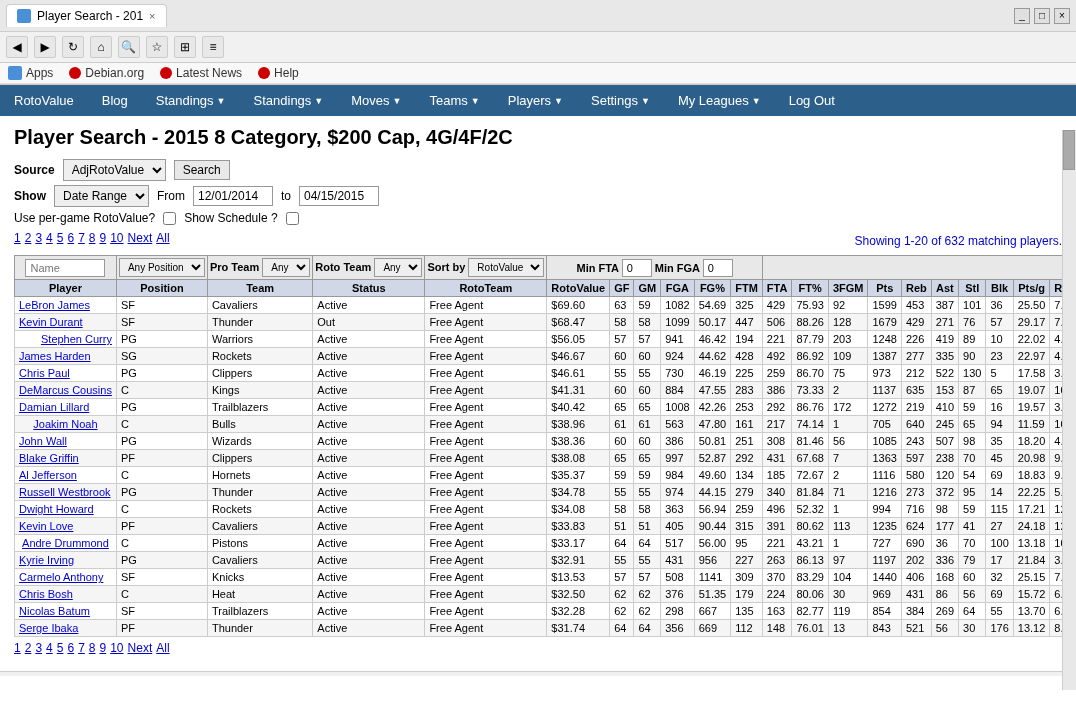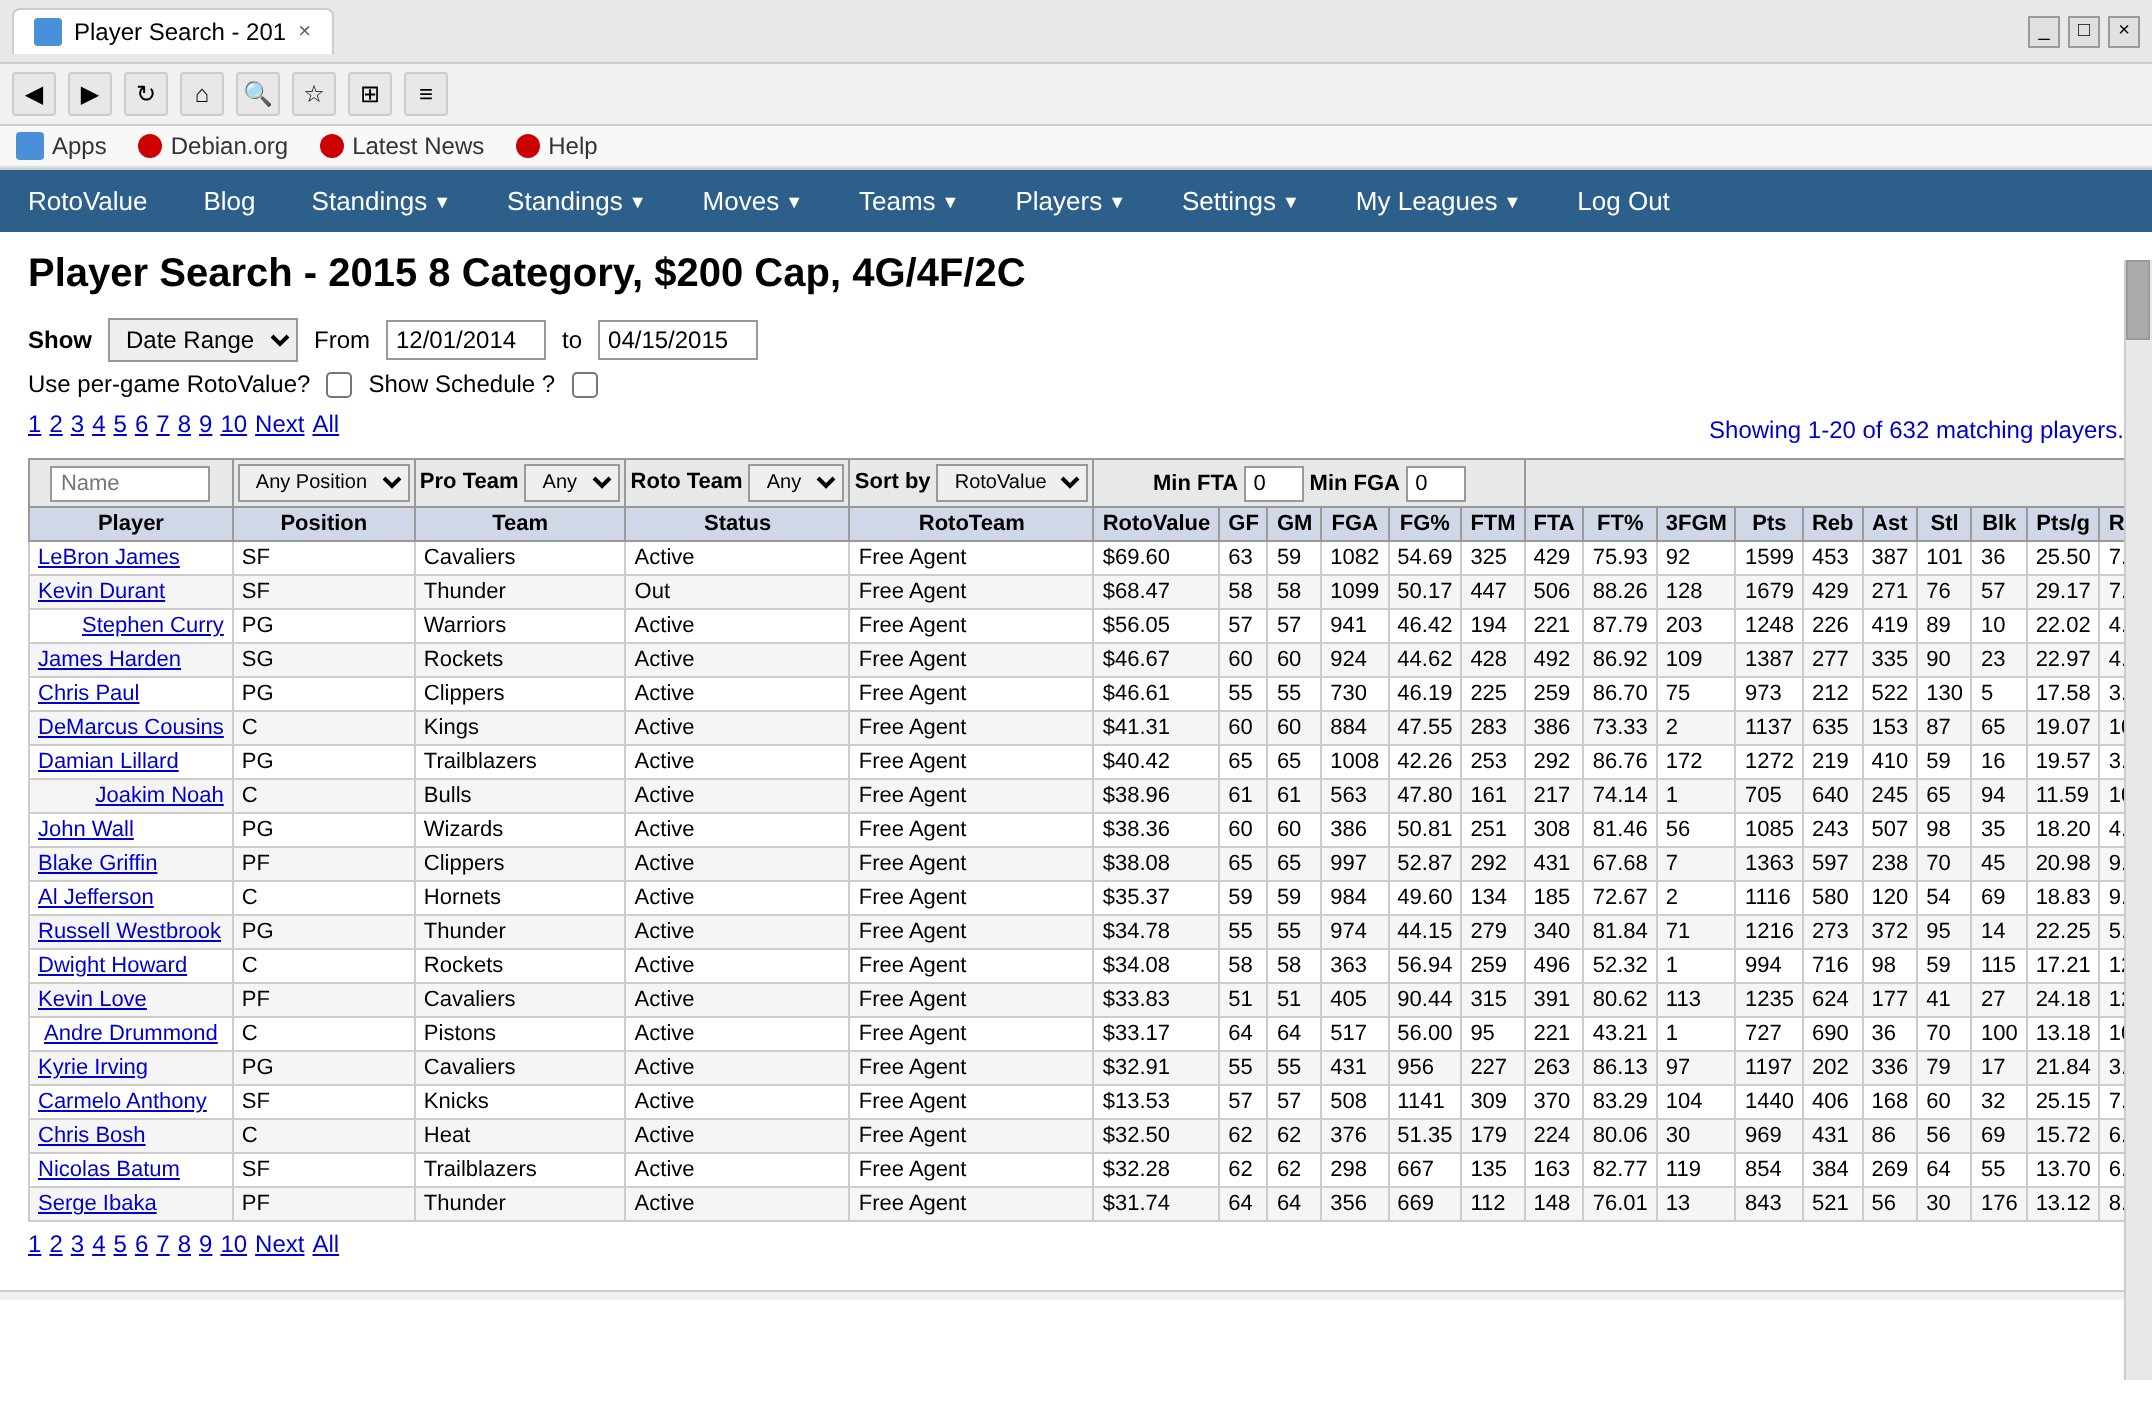--- a/index.html
+++ b/index.html
@@ -141,20 +141,27 @@
     </a>
   <a>
       <span>Log Out</span>
     </a>
 </div>
 
 <div class="page">
   <div class="page-title">Player Search - 2015 8 Category, $200 Cap, 4G/4F/2C</div>
 
   <div class="controls">
+    <div class="control-row">
+      <span class="control-label">Source</span>
+      <select>
+        <option>AdjRotoValue</option>
+      </select>
+      <button class="search-btn">Search</button>
+    </div>
     <div class="control-row">
       <span class="control-label">Show</span>
       <select>
         <option>Date Range</option>
       </select>
       <span>From</span>
       <input type="text" style="width: 80px;" value="12/01/2014">
       <span>to</span>
       <input type="text" style="width: 80px;" value="04/15/2015">
     </div>
@@ -402,21 +409,21 @@
           <td style="">172</td>
           <td style="">1272</td>
           <td style="">219</td>
           <td style="">410</td>
           <td style="">59</td>
           <td style="">16</td>
           <td style="">19.57</td>
           <td style="">3.36</td>
         </tr>
         <tr>
-          <td style="text-align:right"><a>Joakim Noah</a></td>
+          <td style="text-align:center"><a>Joakim Noah</a></td>
           <td style="">C</td>
           <td style="">Bulls</td>
           <td style="">Active</td>
           <td style="">Free Agent</td>
           <td style="">$38.96</td>
           <td style="">61</td>
           <td style="">61</td>
           <td style="">563</td>
           <td style="">47.80</td>
           <td style="">161</td>

